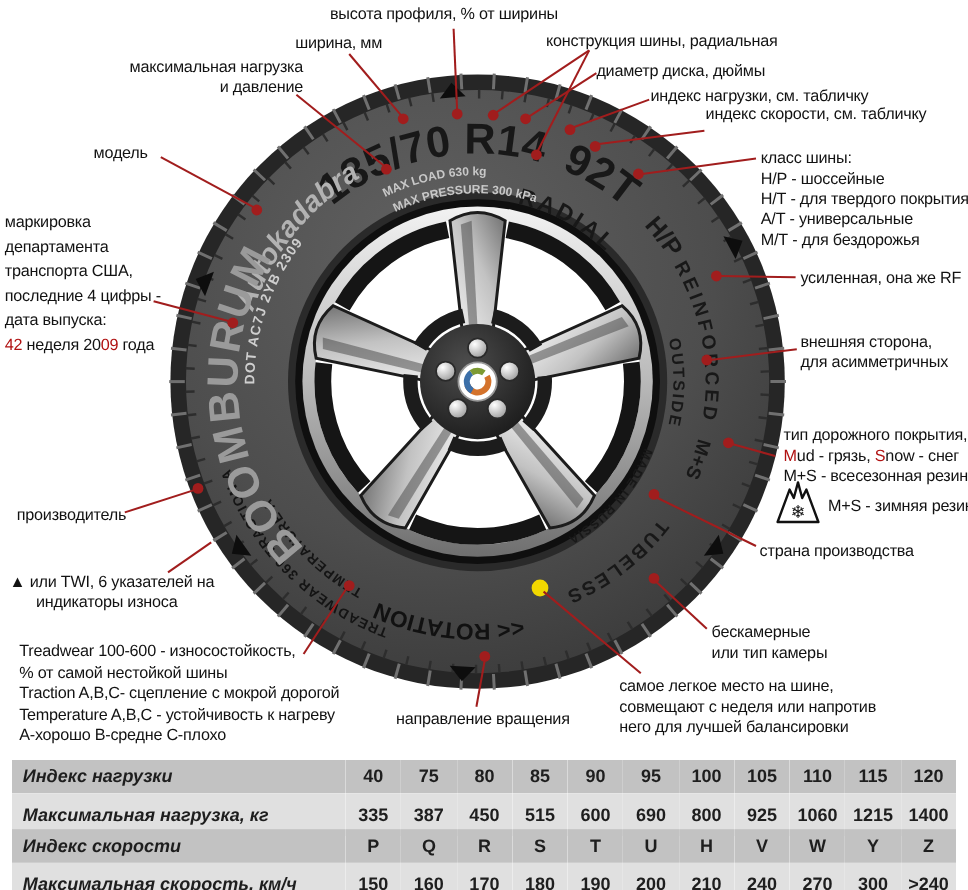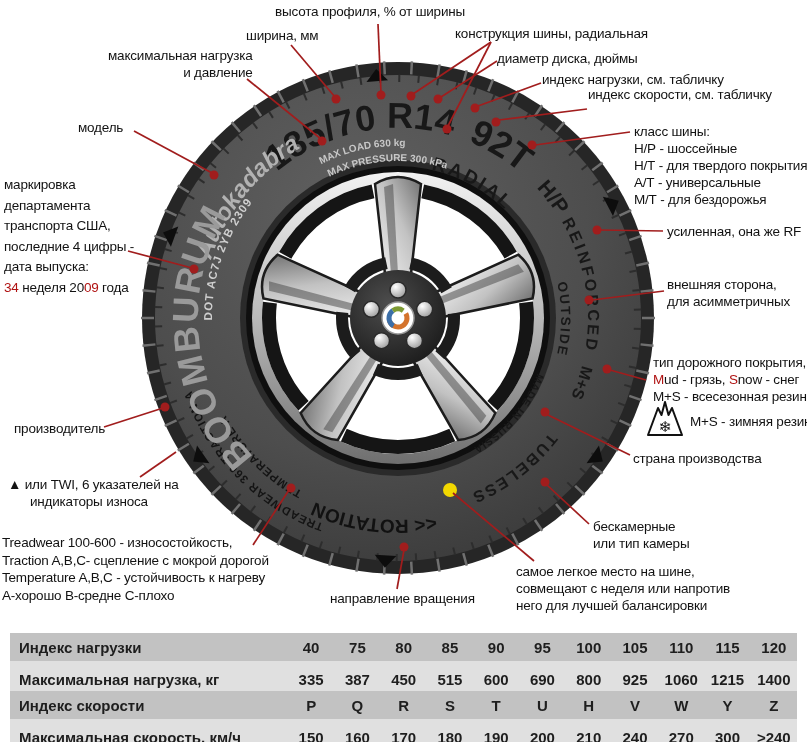--- a/index.html
+++ b/index.html
@@ -10,21 +10,21 @@
        white-space:nowrap;letter-spacing:-0.2px;}
   .lbl .red{color:#b01212;}
   .lbl.center{text-align:right;}
   .lbl .ln{display:block;}
   .lbl .indent{padding-left:22px;}
   #lbl-dot-block .ln{line-height:20.5px;}
   #lbl-treadwear .ln{line-height:17.6px;}
   .tbl{position:absolute;left:10px;width:787px;border-collapse:collapse;table-layout:fixed;
        font-weight:bold;font-size:15px;color:#1e1e1e;}
   .tbl td{padding:0;text-align:center;height:36px;overflow:hidden;}
-  .tbl td.lab{text-align:left;padding-left:9px;}
+  .tbl td.lab{text-align:left;padding-left:9px;font-style:italic;}
   .tbl tr.hdr{background:#c2c2c2;}
   .tbl tr.hdr td{height:28px;}
   .tbl tr.val{background:#e0e0e0;}
   #table-load{top:633px;}
   #table-speed{top:691px;}
   #winter-icon{position:absolute;left:644px;top:399px;}
 </style>
 </head>
 <body>
 
@@ -347,21 +347,21 @@
     <span class="ln">Н/Т - для твердого покрытия</span>
     <span class="ln">А/Т - универсальные</span>
     <span class="ln">М/Т - для бездорожья</span>
   </div>
   <div class="lbl" id="lbl-dot-block" style="left:4px;top:175px">
     <span class="ln">маркировка</span>
     <span class="ln">департамента</span>
     <span class="ln">транспорта США,</span>
     <span class="ln">последние 4 цифры -</span>
     <span class="ln">дата выпуска:</span>
-    <span class="ln"><span class="red">34</span><span> неделя 20</span><span class="red">09</span><span> года</span></span>
+    <span class="ln"><span class="red">42</span><span> неделя 20</span><span class="red">09</span><span> года</span></span>
   </div>
   <div class="lbl" style="left:667px;top:223px"><span>усиленная, она же RF</span></div>
   <div class="lbl" style="left:667px;top:276px">
     <span class="ln">внешняя сторона,</span>
     <span class="ln">для асимметричных</span>
   </div>
   <div class="lbl" style="left:653px;top:354px">
     <span class="ln">тип дорожного покрытия,</span>
     <span class="ln"><span class="red">M</span><span>ud - грязь, </span><span class="red">S</span><span>now - снег</span></span>
     <span class="ln">M+S - всесезонная резина</span>
@@ -370,22 +370,23 @@
     <path d="M4,36 L14,9 L17.5,16 L21,3 L24.5,16 L28,9 L38,36 Z" fill="#fff" stroke="#111" stroke-width="2" stroke-linejoin="round"></path>
     <text x="21" y="33" text-anchor="middle" font-size="15" font-family="DejaVu Sans, sans-serif" fill="#111">❄</text>
   </svg>
   <div class="lbl" style="left:690px;top:413px"><span>M+S - зимняя резина</span></div>
   <div class="lbl" style="left:633px;top:450px"><span>страна производства</span></div>
   <div class="lbl" style="left:14px;top:420px"><span>производитель</span></div>
   <div class="lbl" style="left:8px;top:476px">
     <span class="ln"><span>▲</span> <span>или TWI, 6 указателей на</span></span>
     <span class="ln indent">индикаторы износа</span>
   </div>
-  <div class="lbl" id="lbl-treadwear" style="left:2px;top:534px">
+  <div class="lbl" id="lbl-treadwear" style="left:16px;top:534px">
     <span class="ln">Treadwear 100-600 - износостойкость,</span>
+    <span class="ln">% от самой нестойкой шины</span>
     <span class="ln">Traction A,B,C- сцепление с мокрой дорогой</span>
     <span class="ln">Temperature A,B,C - устойчивость к нагреву</span>
     <span class="ln">А-хорошо В-средне С-плохо</span>
   </div>
   <div class="lbl" style="left:330px;top:590px"><span>направление вращения</span></div>
   <div class="lbl" style="left:593px;top:518px">
     <span class="ln">бескамерные</span>
     <span class="ln">или тип камеры</span>
   </div>
   <div class="lbl" style="left:516px;top:563px">

